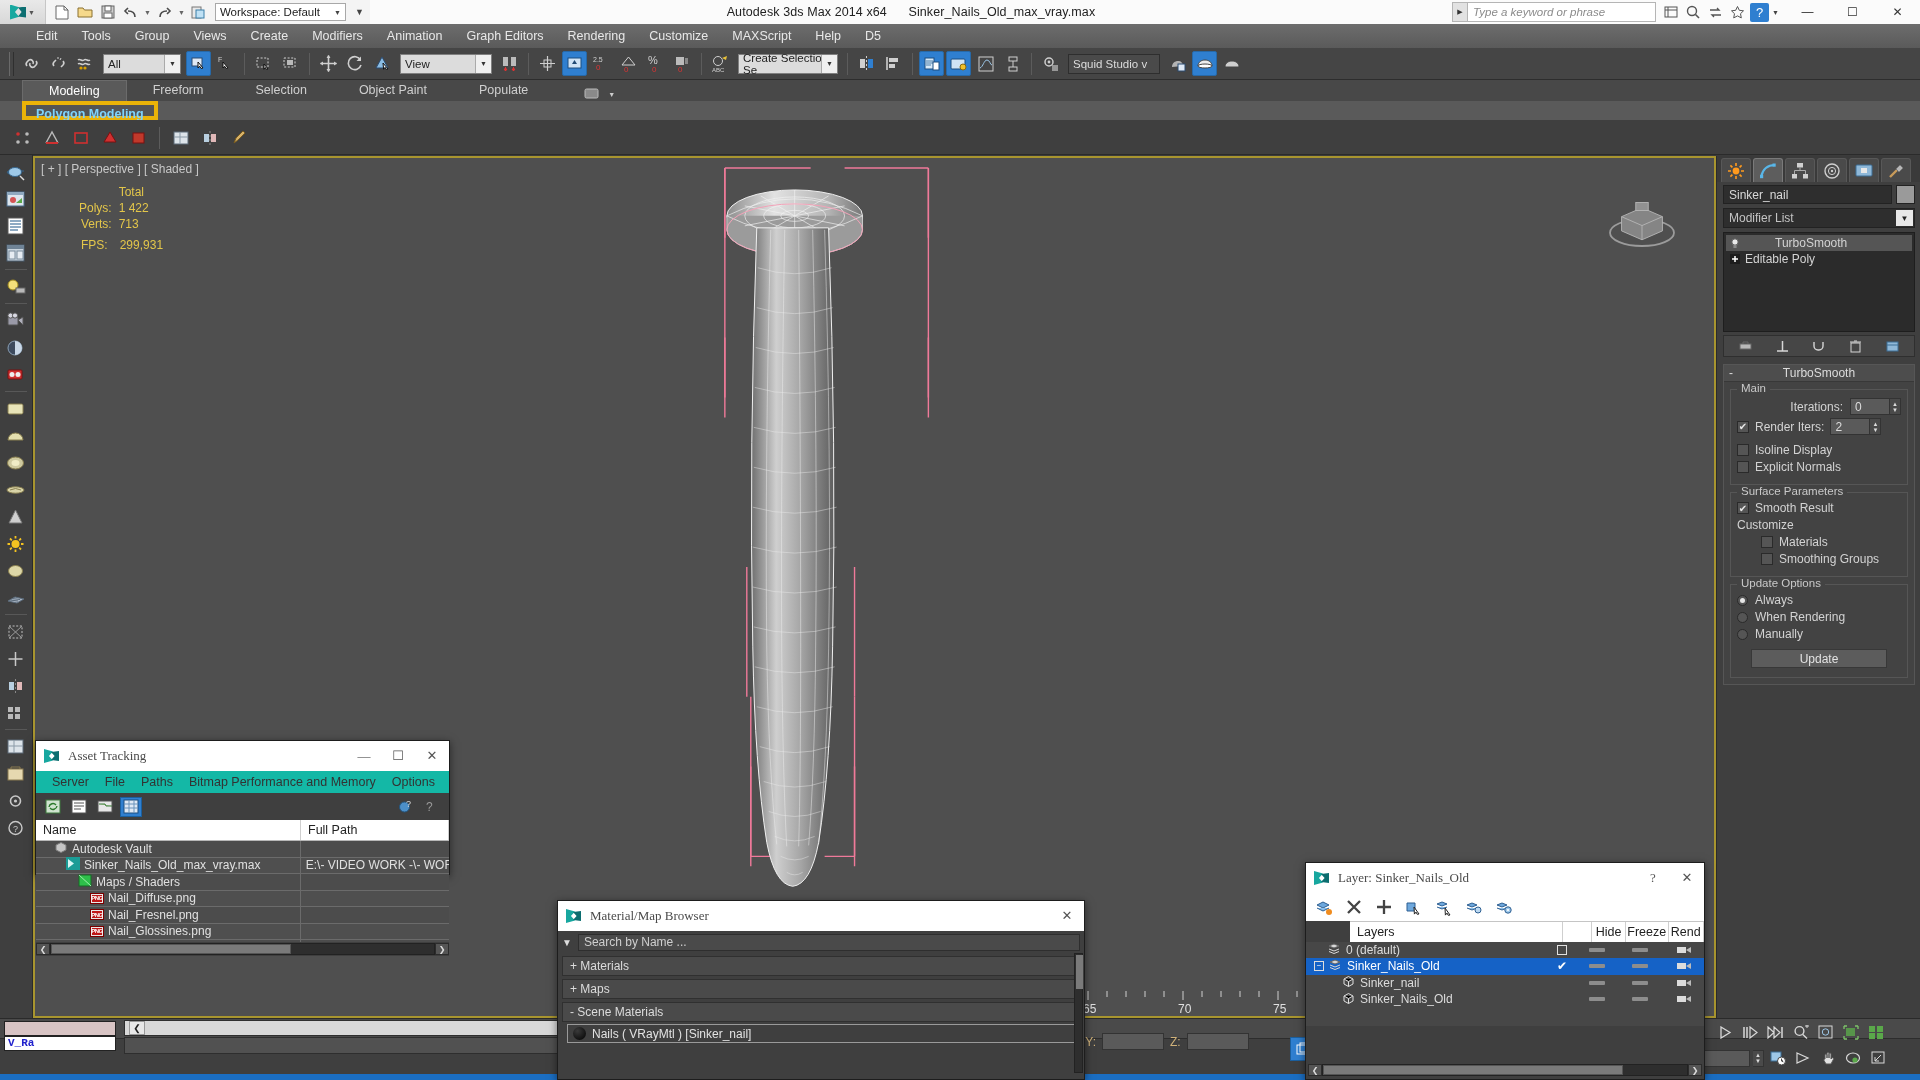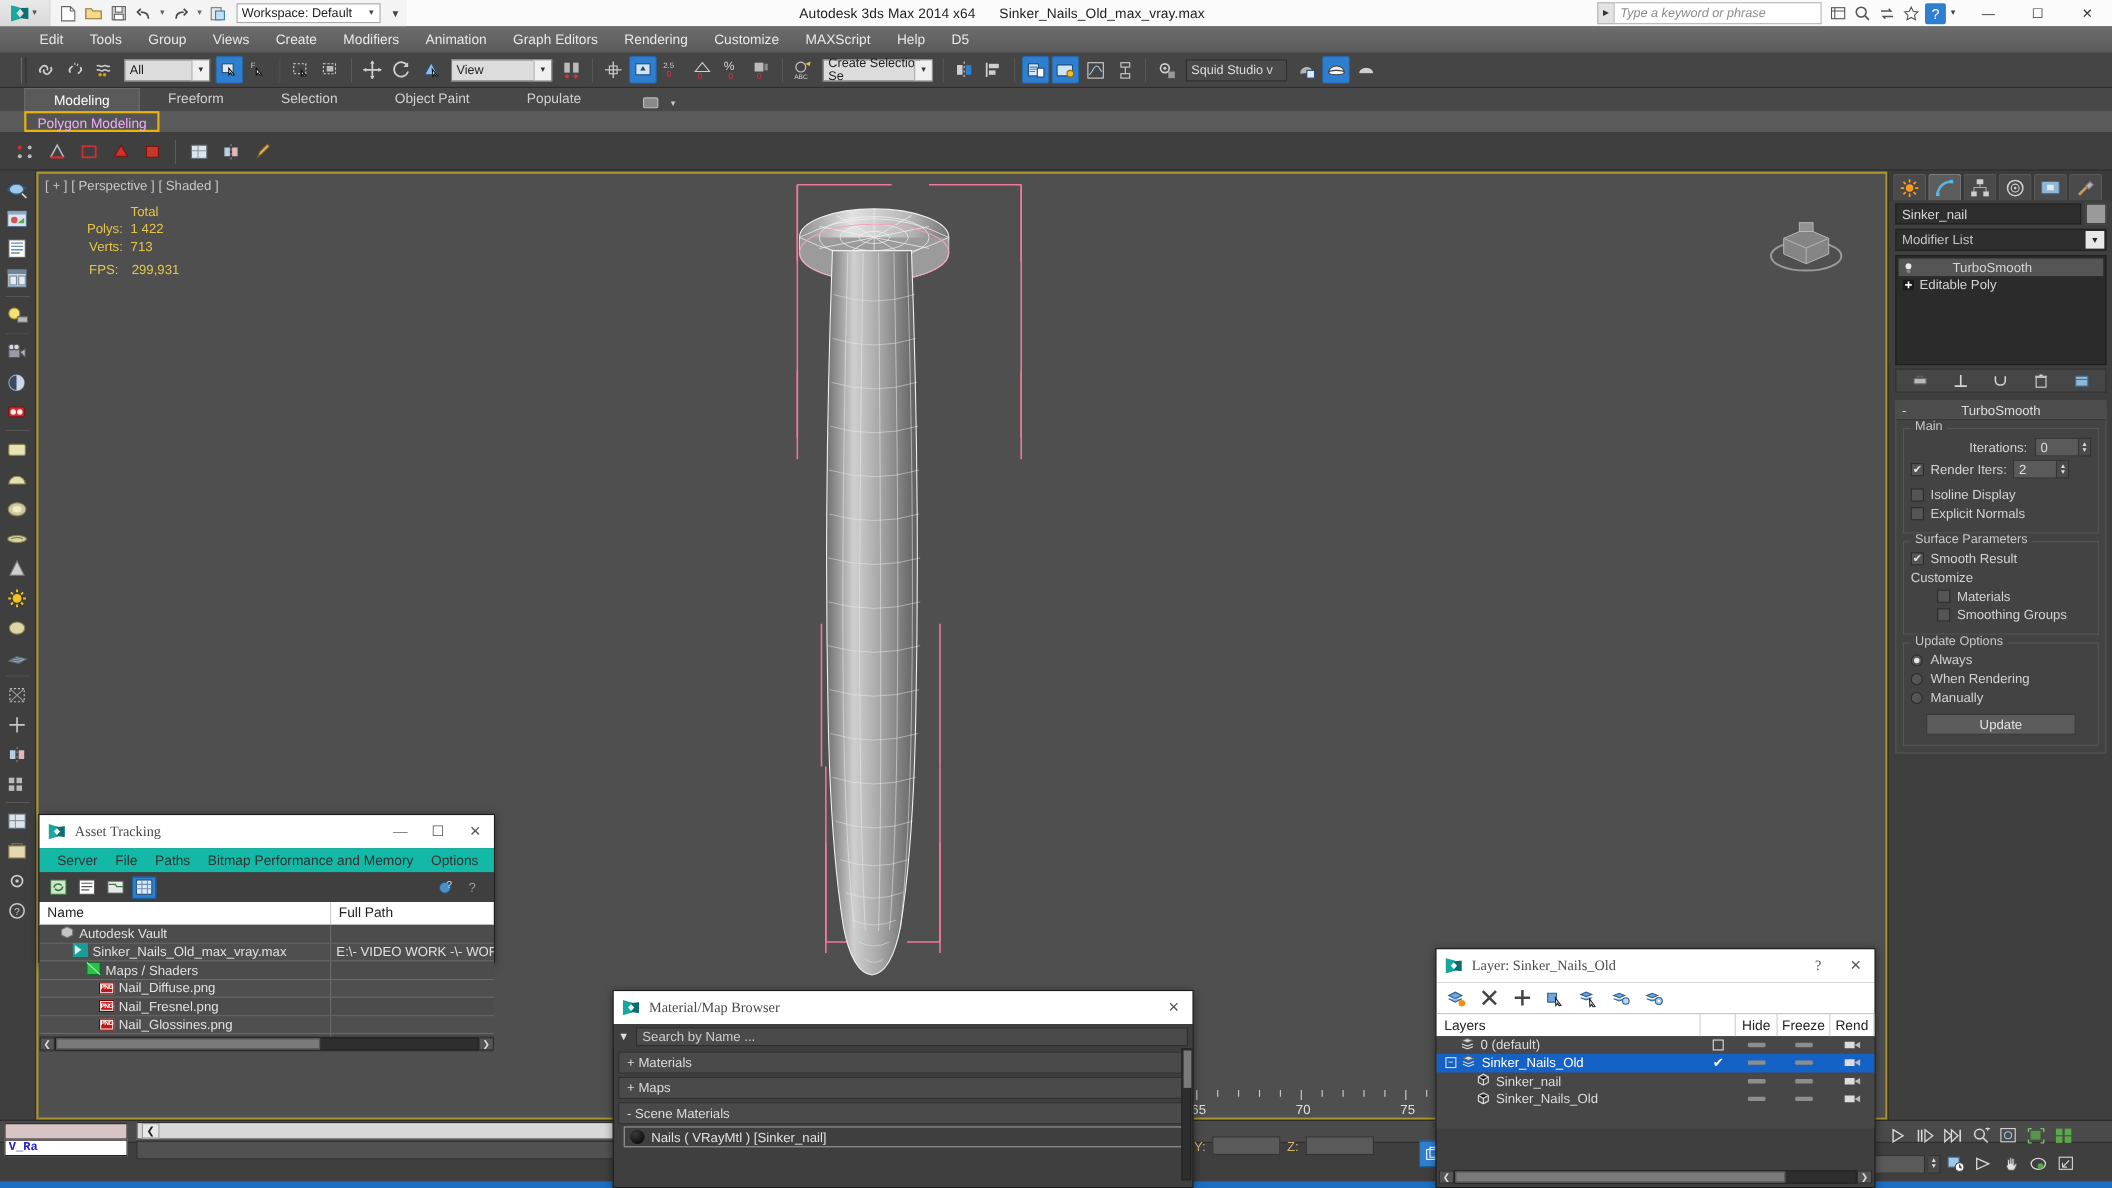--- a/index.html
+++ b/index.html
@@ -55,21 +55,21 @@
   .menubar{
     position:absolute;top:24px;left:0;width:1920px;height:24px;
     background: linear-gradient(#6d6d6d,#5a5a5a);
     display:flex;align-items:center;padding-left:24px;
   }
   .menu-item{padding:0 12px;font-size:12.5px;color:#e8e8e8;line-height:24px;cursor:default;}
 
   
   .maintoolbar{
     position:absolute;top:48px;left:0;width:1920px;height:32px;
-    background:#454545;display:flex;align-items:center;gap:2px;padding-left:16px;
+    background:#454545;display:flex;align-items:center;gap:2px;padding-left:6px;
     border-bottom:1px solid #2d2d2d;
   }
   .tbgrip{width:5px;height:24px;border-left:1px solid #6a6a6a;border-right:1px solid #2f2f2f;margin:0 3px;}
   .tbi{width:25px;height:25px;display:flex;align-items:center;justify-content:center;border:1px solid transparent;border-radius:2px;}
   .tbi svg{display:block;}
   .tbi.active{background:#2f7fd0;border-color:#2769a8;}
   .tbsep{width:1px;height:22px;background:#2e2e2e;border-right:1px solid #5c5c5c;margin:0 4px;}
   .combo{
     height:20px;background:#dcdcdc;border:1px solid #808080;display:flex;align-items:center;
     font-size:11.5px;color:#222;padding-left:4px;position:relative;
@@ -79,21 +79,21 @@
 
   
   .ribbon{
     position:absolute;top:80px;left:0;width:1920px;height:40px;background:#484848;
   }
   .ribbon-tabs{display:flex;align-items:flex-end;height:21px;padding-left:22px;}
   .rtab{padding:0 26px;height:21px;line-height:21px;font-size:12.5px;color:#cfcfcf;}
   .rtab.sel{background:#5a5a5a;color:#fff;border:1px solid #6b6b6b;border-bottom:none;}
   .rtab-extra{margin-left:30px;display:flex;align-items:center;gap:4px;}
   .ribbon-sub{height:19px;background:#5a5a5a;display:flex;align-items:center;padding-left:22px;}
-  .rsub{padding:0 10px;font-size:12.5px;color:#f0abfc;height:19px;line-height:19px;background:#545454;border:2px solid #eab308;}
+  .rsub{padding:0 10px;font-size:12.5px;color:#7dd3fc;height:19px;line-height:19px;background:#545454;border:4px solid #eab308;font-weight:bold;}
   .ribbon-panel{position:absolute;top:120px;left:0;width:1920px;height:35px;background:#3f3f3f;border-bottom:1px solid #2b2b2b;}
   .rp-inner{display:flex;align-items:center;height:35px;padding-left:10px;gap:4px;}
 
   
   .lefttb{
     position:absolute;top:155px;left:0;width:33px;bottom:62px;background:#3f3f3f;
     display:flex;flex-direction:column;align-items:center;padding-top:4px;gap:2px;
     border-right:1px solid #2b2b2b;
   }
   .lti{width:26px;height:25px;display:flex;align-items:center;justify-content:center;}
@@ -209,21 +209,21 @@
   .mmb-input{flex:1;height:17px;background:#4a4a4a;border:1px solid #2e2e2e;display:flex;align-items:center;
     padding-left:5px;font-size:12px;color:#cfcfcf;}
   .mmb-grp{height:20px;margin:3px 4px 0;background:#4a4a4a;border:1px solid #303030;display:flex;align-items:center;
     padding-left:7px;font-size:12px;color:#dcdcdc;}
   .mmb-item{height:19px;margin:2px 5px 0 9px;border:1px solid #9a9a9a;background:#3f3f3f;display:flex;align-items:center;
     gap:6px;padding-left:5px;font-size:12px;color:#e2e2e2;}
   .mat-ball{width:13px;height:13px;border-radius:50%;background:radial-gradient(circle at 35% 30%,#3a3a3a,#000);}
 
   .lay-tools{height:28px;background:#fff;display:flex;align-items:center;padding:0 8px;gap:10px;}
   .lay-ic{width:20px;height:20px;display:flex;align-items:center;justify-content:center;}
-  .lay-head{height:21px;background:#fff;display:flex;border-top:1px solid #c5c5c5;}
+  .lay-head{height:21px;background:#fff;display:flex;border-top:1px solid #c5c5c5;margin-left:44px;}
   .lay-row{height:16.3px;display:flex;align-items:center;font-size:12px;color:#dcdcdc;}
   .lay-row.sel{background:#1562c6;color:#fff;}
   .dash{width:16px;height:4px;background:#8d8d8d;border-radius:1px;}
 </style>
 </head>
 <body>
 
 <div id="app">
 
   <div class="titlebar">

